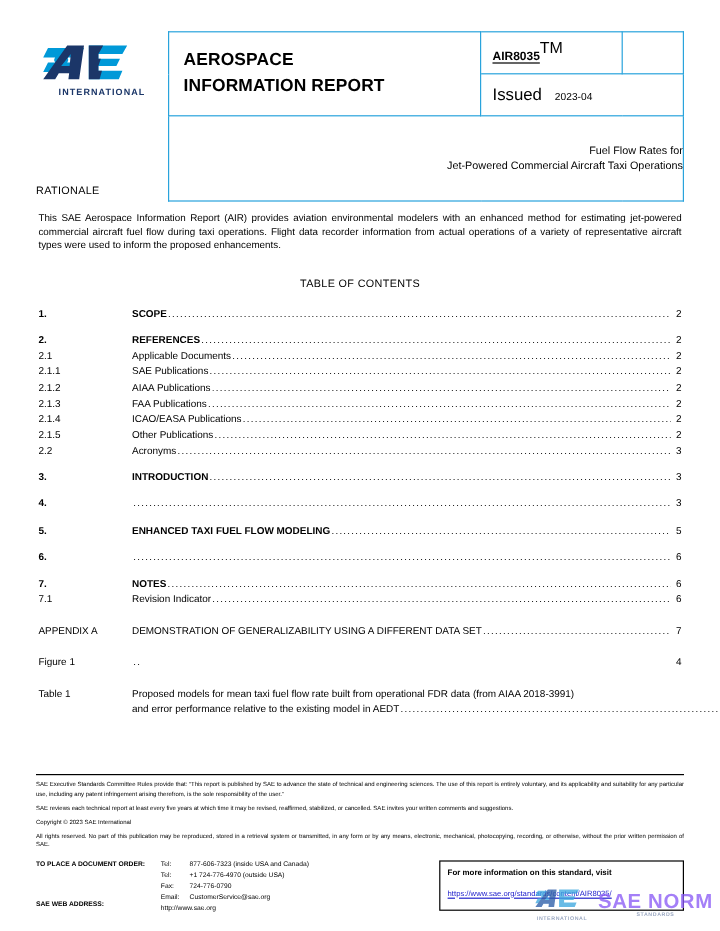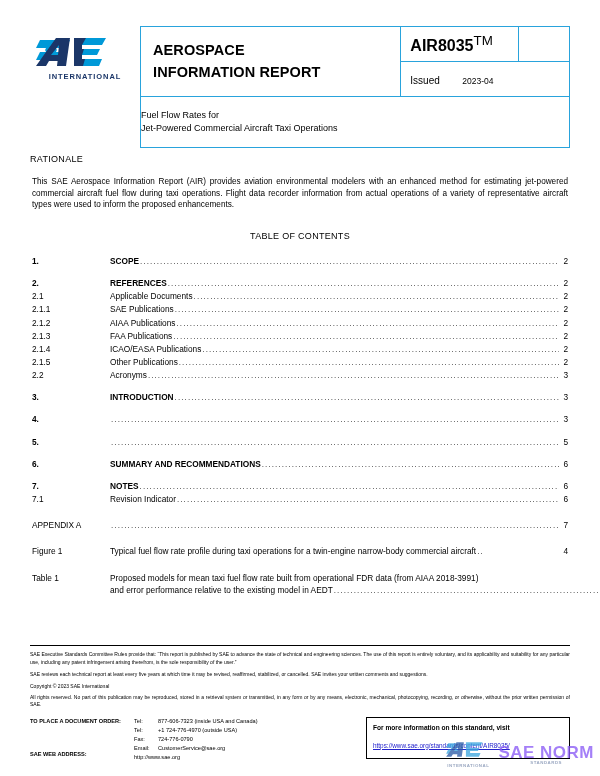--- a/index.html
+++ b/index.html
@@ -65,39 +65,40 @@
     font-weight: bold;
     line-height: 1.45;
     letter-spacing: 0.1px;
   }
   .doc-num-cell {
     height: 34px;
     width: 108px;
     padding-left: 9px !important;
   }
   .doc-num {
-    font-size: 16px;
-    font-weight: bold;
+    font-size: 10px;
+    font-weight: bold;
+    text-decoration: underline;
   }
   .doc-blank-cell {
     width: 50px;
     height: 34px;
   }
   .issued-label {
-    font-size: 10px;
+    font-size: 14px;
     display: inline-block;
     width: 52px;
   }
   .issued-date {
     font-size: 8.5px;
   }
   .title-row td {
     height: 40px;
-    text-align: left;
-    padding: 5px 0 !important;
+    text-align: right;
+    padding: 15px 0 !important;
     margin-top: 48px;
   }
   .doc-title {
     font-size: 9px;
     line-height: 1.5;
   }
 
   
   .section-head {
     font-size: 9px;
@@ -416,49 +417,49 @@
         <span class="toc-dots">............................................................................................................................................................................................................................................................................................................</span>
         <span class="toc-page">3</span>
       </div>
       <div class="toc-row bold gap">
         <span class="toc-num">4.</span>
         <span class="toc-dots">............................................................................................................................................................................................................................................................................................................</span>
         <span class="toc-page">3</span>
       </div>
       <div class="toc-row bold gap">
         <span class="toc-num">5.</span>
+        <span class="toc-label">ENHANCED TAXI FUEL FLOW MODELING</span>
         <span class="toc-dots">............................................................................................................................................................................................................................................................................................................</span>
         <span class="toc-page">5</span>
       </div>
       <div class="toc-row bold gap">
         <span class="toc-num">6.</span>
-        <span class="toc-label">SUMMARY AND RECOMMENDATIONS</span>
         <span class="toc-dots">............................................................................................................................................................................................................................................................................................................</span>
         <span class="toc-page">6</span>
       </div>
       <div class="toc-row bold gap">
         <span class="toc-num">7.</span>
         <span class="toc-label">NOTES</span>
         <span class="toc-dots">............................................................................................................................................................................................................................................................................................................</span>
         <span class="toc-page">6</span>
       </div>
       <div class="toc-row">
         <span class="toc-num">7.1</span>
         <span class="toc-label">Revision Indicator</span>
         <span class="toc-dots">............................................................................................................................................................................................................................................................................................................</span>
         <span class="toc-page">6</span>
       </div>
       <div class="toc-row gap" style="margin-top: 13px;">
         <span class="toc-num wide">APPENDIX A</span>
+        <span class="toc-label">DEMONSTRATION OF GENERALIZABILITY USING A DIFFERENT DATA SET</span>
         <span class="toc-dots">............................................................................................................................................................................................................................................................................................................</span>
         <span class="toc-page">7</span>
       </div>
       <div class="toc-row gap" style="margin-top: 13px;">
         <span class="toc-num wide">Figure 1</span>
-        <span class="toc-label">Typical fuel flow rate profile during taxi operations for a twin-engine narrow-body commercial aircraft</span>
         <span class="toc-dots">..</span>
         <span class="toc-page">4</span>
       </div>
       <div class="toc-multiline" style="margin-top: 13px;">
         <span class="toc-num">Table 1</span>
         <div class="toc-ml-body">
           <span class="toc-ml-line1">Proposed models for mean taxi fuel flow rate built from operational FDR data (from AIAA 2018-3991)</span>
           <div class="toc-ml-line2">
             <span class="toc-label">and error performance relative to the existing model in AEDT</span>
             <span class="toc-dots">............................................................................................................................................................................................................................................................................................................</span>

